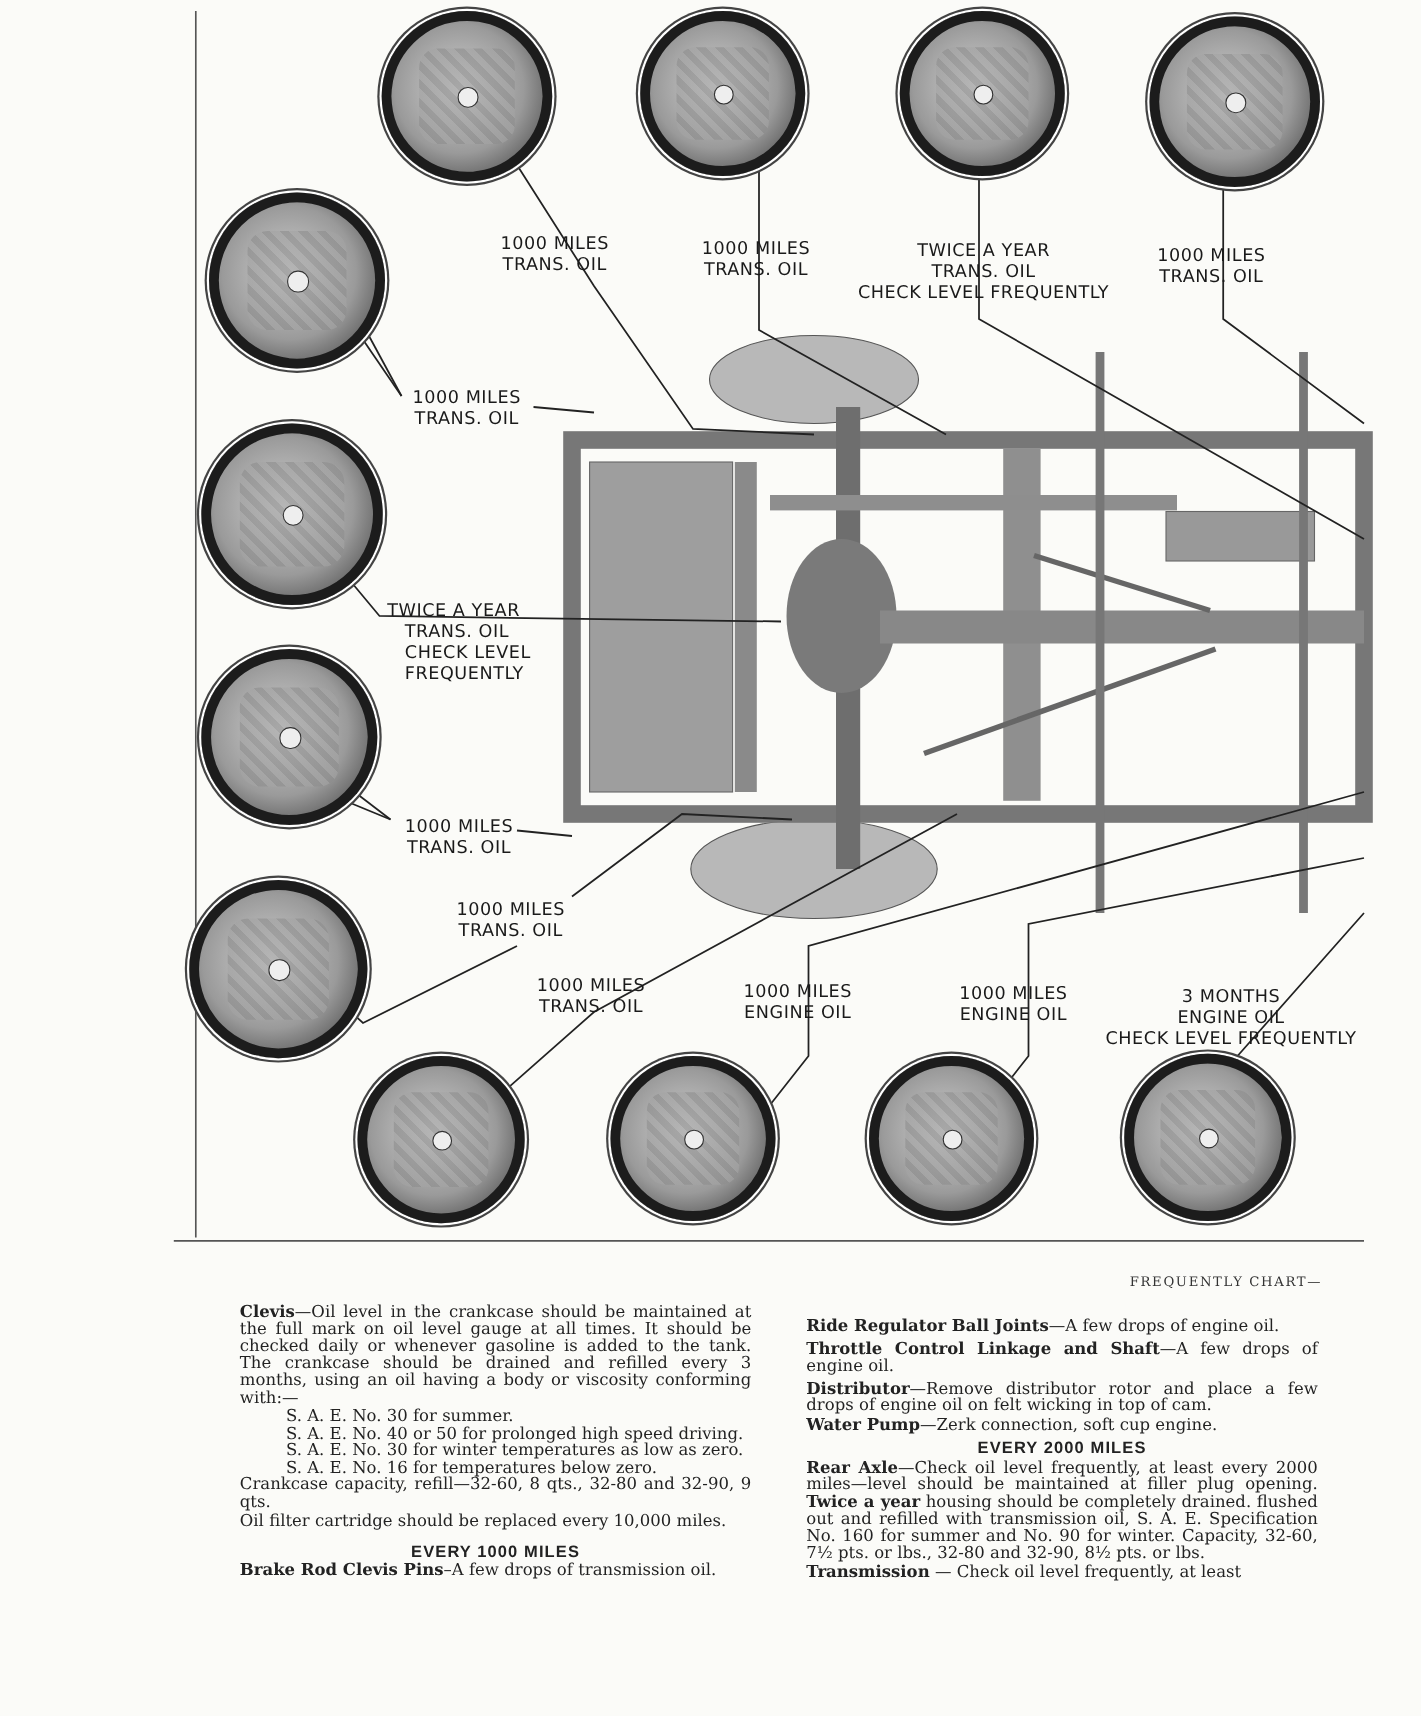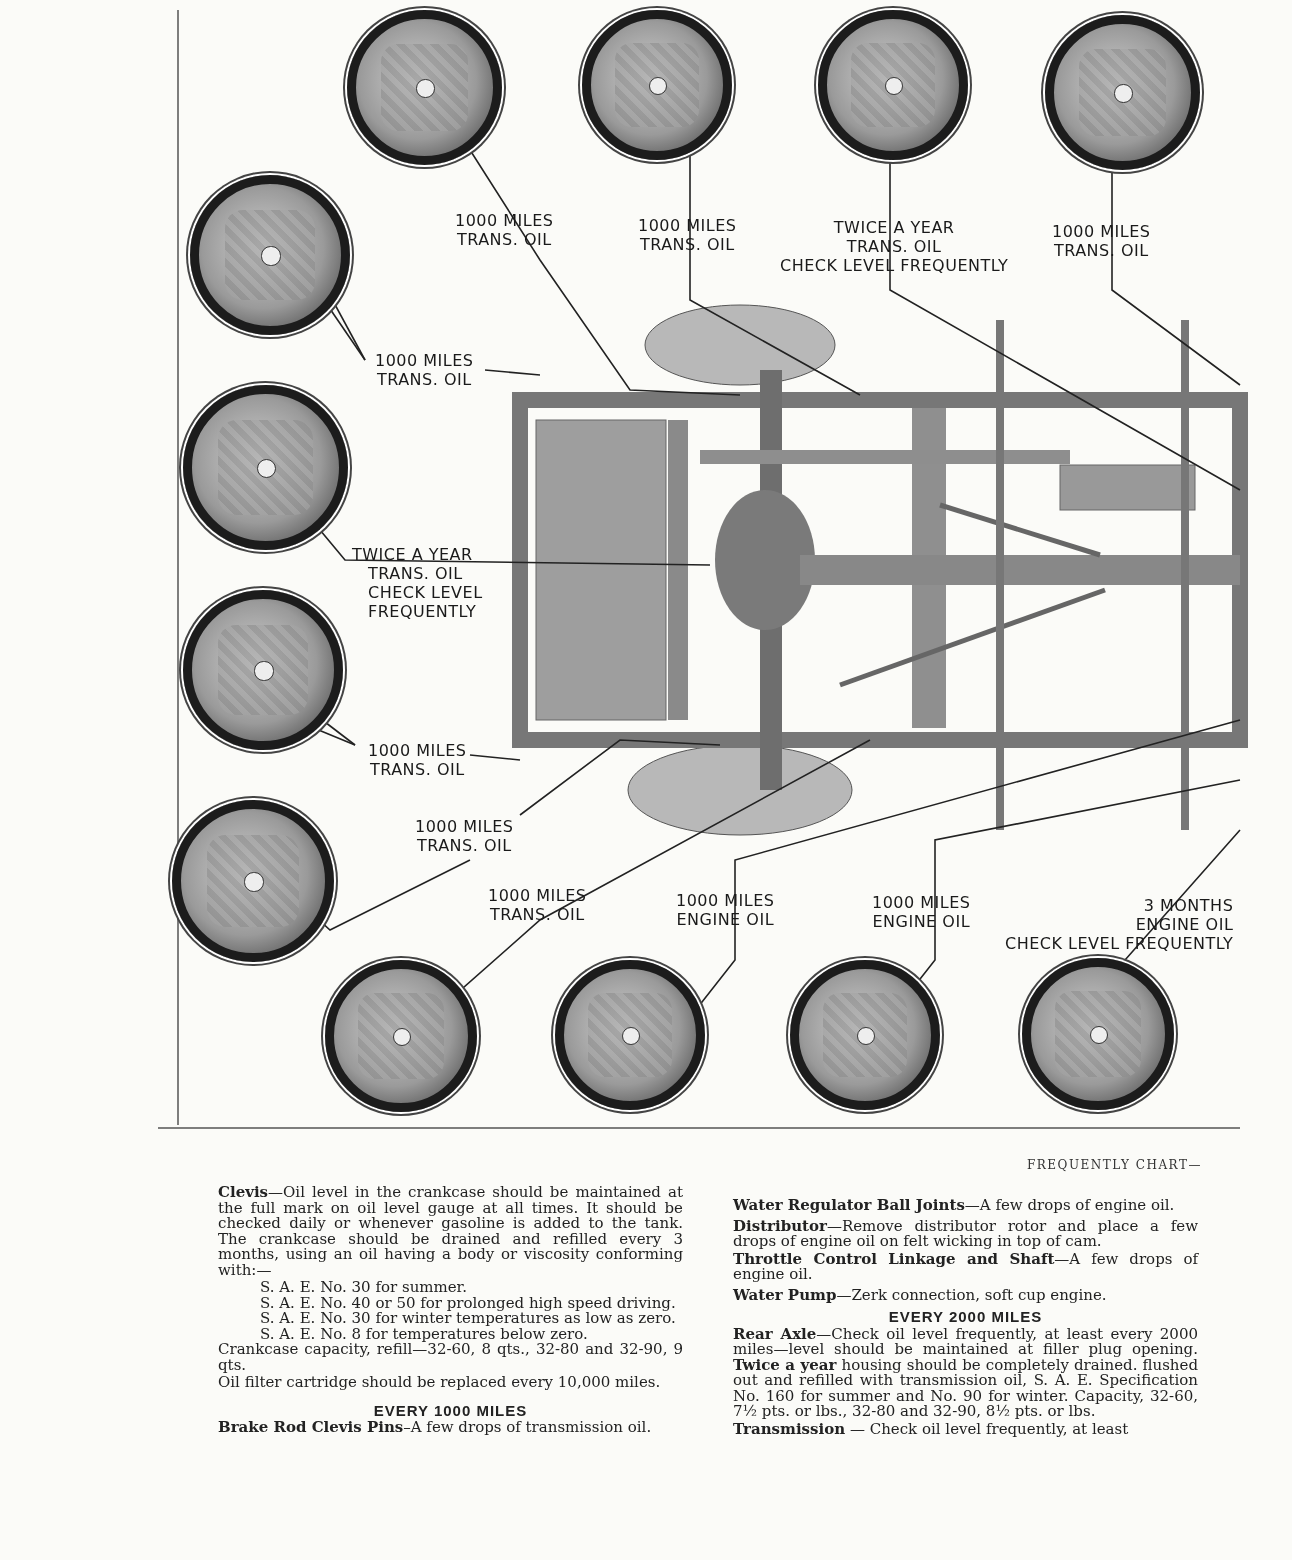--- a/index.html
+++ b/index.html
@@ -159,42 +159,42 @@
       <span>TRANS. OIL</span>
     </div>
   <div class="lbl" style="left:676px;top:891px;">
       <span>1000 MILES</span>
       <span>ENGINE OIL</span>
     </div>
   <div class="lbl" style="left:872px;top:893px;">
       <span>1000 MILES</span>
       <span>ENGINE OIL</span>
     </div>
-  <div class="lbl" style="left:1005px;top:896px;text-align:right;">
+  <div class="lbl" style="left:1005px;top:896px;">
       <span>3 MONTHS</span>
       <span>ENGINE OIL</span>
       <span>CHECK LEVEL FREQUENTLY</span>
     </div>
 </div>
 
 <div class="running-head">FREQUENTLY CHART—</div>
 
 <div class="col left">
   <p class="para"><span class="b">Clevis</span><span>—Oil level in the crankcase should be maintained at the full mark on oil level gauge at all times. It should be checked daily or whenever gasoline is added to the tank. The crankcase should be drained and refilled every 3 months, using an oil having a body or viscosity conforming with:—</span></p>
   <div class="indent">S. A. E. No. 30 for summer.</div>
   <div class="indent">S. A. E. No. 40 or 50 for prolonged high speed driving.</div>
   <div class="indent">S. A. E. No. 30 for winter temperatures as low as zero.</div>
-  <div class="indent">S. A. E. No. 8 for temperatures below zero.</div>
+  <div class="indent">S. A. E. No. 16 for temperatures below zero.</div>
   <p class="para">Crankcase capacity, refill—32-60, 8 qts., 32-80 and 32-90, 9 qts.</p>
   <p class="para">Oil filter cartridge should be replaced every 10,000 miles.</p>
   <div class="section-head">EVERY 1000 MILES</div>
   <p class="para"><span class="b">Brake Rod Clevis Pins</span><span>–A few drops of transmission oil.</span></p>
 </div>
 
 <div class="col right">
-  <p class="para" style="margin-bottom:5px"><span class="b">Water Regulator Ball Joints</span><span>—A few drops of engine oil.</span></p>
+  <p class="para" style="margin-bottom:5px"><span class="b">Ride Regulator Ball Joints</span><span>—A few drops of engine oil.</span></p>
+  <p class="para" style="margin-bottom:5px"><span class="b">Throttle Control Linkage and Shaft</span><span>—A few drops of engine oil.</span></p>
   <p class="para"><span class="b">Distributor</span><span>—Remove distributor rotor and place a few drops of engine oil on felt wicking in top of cam.</span></p>
-  <p class="para" style="margin-bottom:5px"><span class="b">Throttle Control Linkage and Shaft</span><span>—A few drops of engine oil.</span></p>
   <p class="para"><span class="b">Water Pump</span><span>—Zerk connection, soft cup engine.</span></p>
   <div class="section-head r">EVERY 2000 MILES</div>
   <p class="para"><span class="b">Rear Axle</span><span>—Check oil level frequently, at least every 2000 miles—level should be maintained at filler plug opening. </span><span class="b">Twice a year</span><span> housing should be completely drained. flushed out and refilled with transmission oil, S. A. E. Specification No. 160 for summer and No. 90 for winter. Capacity, 32-60, 7½ pts. or lbs., 32-80 and 32-90, 8½ pts. or lbs.</span></p>
   <p class="para"><span class="b">Transmission</span><span> — Check oil level frequently, at least</span></p>
 </div>
 
 </body></html>

